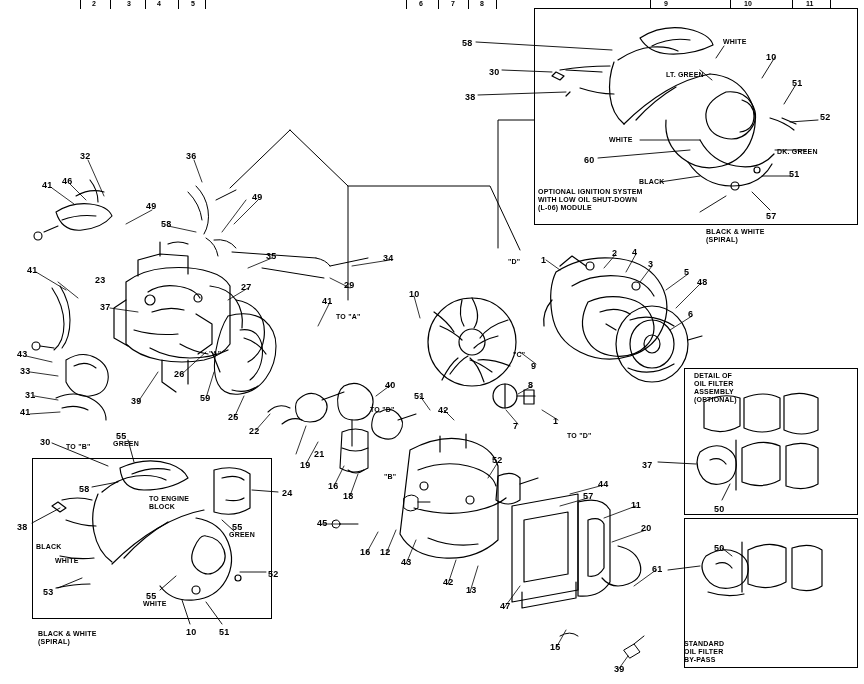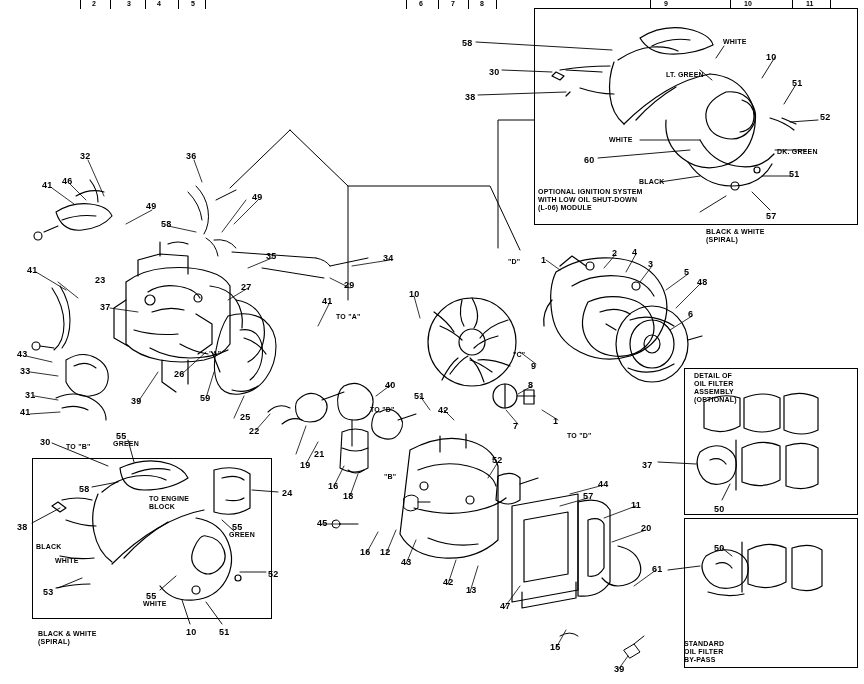--- a/index.html
+++ b/index.html
@@ -437,21 +437,21 @@
       <div class="lbl num" style="left: 344px; top: 281px; text-align: right;">29</div>
       <div class="lbl num" style="left: 241px; top: 283px;">27</div>
       <div class="lbl num" style="left: 100px; top: 303px;">37</div>
       <div class="lbl num" style="left: 17px; top: 350px;">43</div>
       <div class="lbl num" style="left: 20px; top: 367px;">33</div>
       <div class="lbl num" style="left: 25px; top: 391px;">31</div>
       <div class="lbl num" style="left: 20px; top: 408px;">41</div>
       <div class="lbl num" style="left: 174px; top: 370px;">26</div>
       <div class="lbl num" style="left: 200px; top: 394px;">59</div>
       <div class="lbl num" style="left: 131px; top: 397px;">39</div>
-      <div class="lbl num" style="left: 240px; top: 413px;">25</div>
+      <div class="lbl num" style="left: 228px; top: 413px;">25</div>
       <div class="lbl num" style="left: 249px; top: 427px;">22</div>
       <div class="lbl num" style="left: 290px; top: 450px; margin-left: 24px;">21</div>
       <div class="lbl num" style="left: 300px; top: 461px;">19</div>
       <div class="lbl num" style="left: 328px; top: 482px;">16</div>
       <div class="lbl num" style="left: 343px; top: 492px;">18</div>
       <div class="lbl num" style="left: 322px; top: 297px;">41</div>
       <div class="lbl num" style="left: 409px; top: 290px;">10</div>
       <div class="lbl num" style="left: 385px; top: 381px;">40</div>
       <div class="lbl num" style="left: 414px; top: 392px;">51</div>
       <div class="lbl num" style="left: 438px; top: 406px;">42</div>

